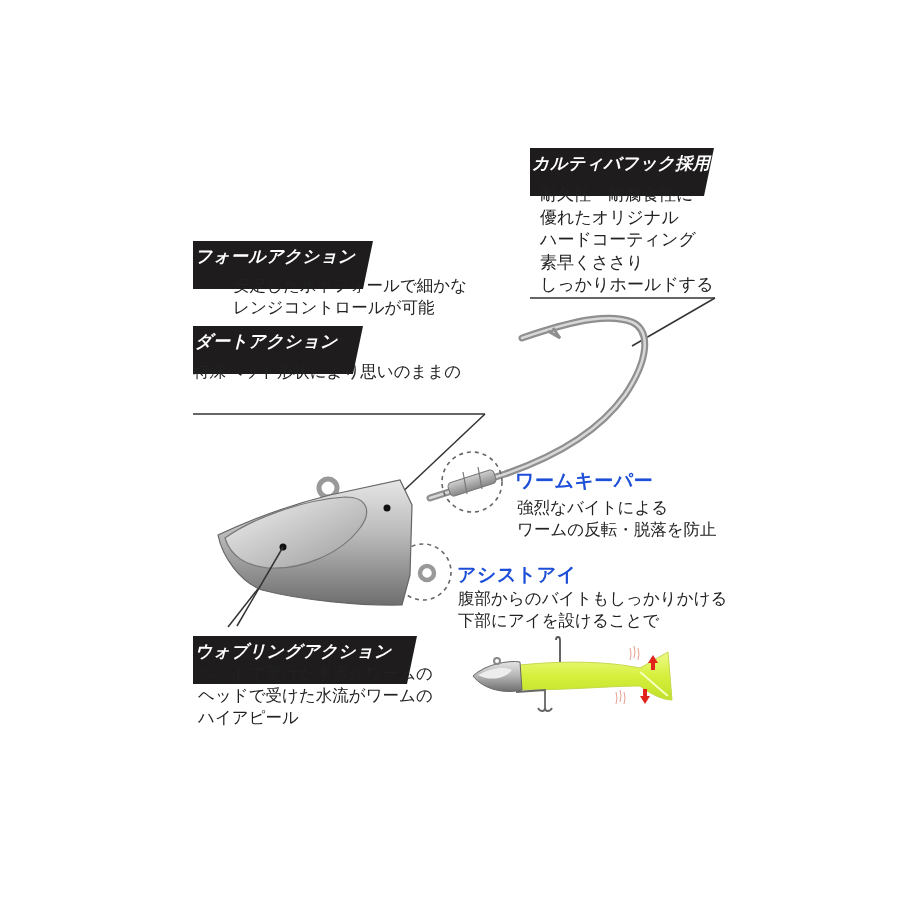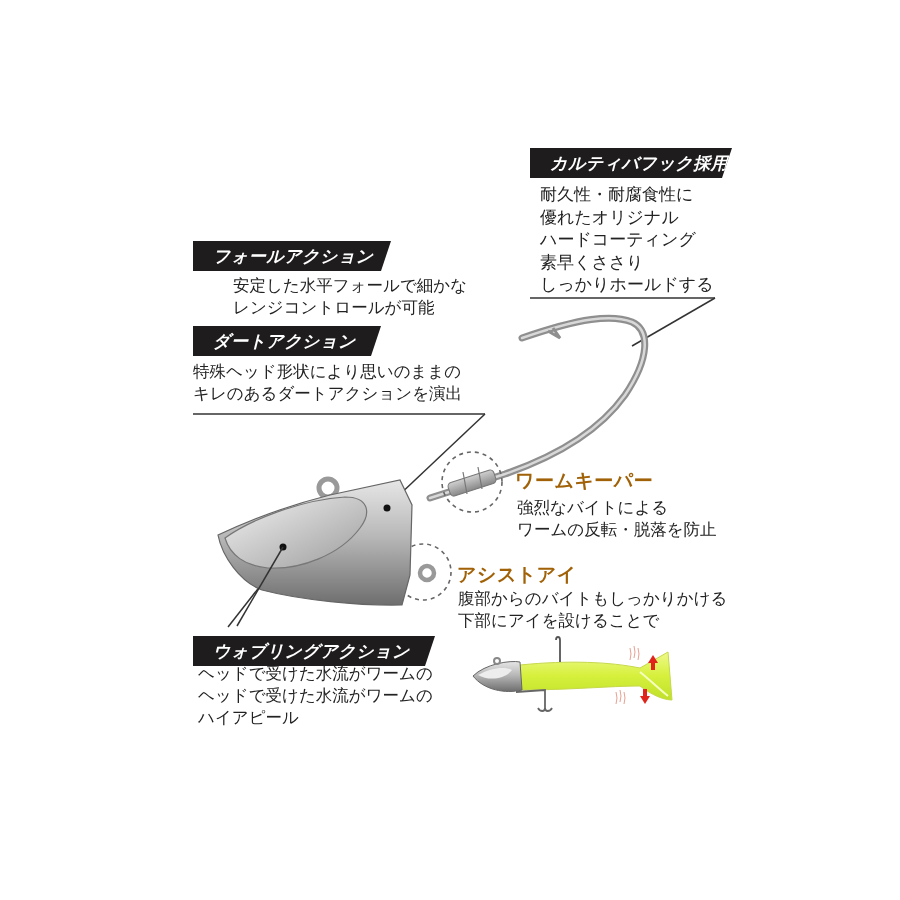--- a/index.html
+++ b/index.html
@@ -1,26 +1,26 @@
 <!DOCTYPE html>
 <html><head>
   <meta charset="utf-8">
   <style>
     html, body { margin: 0; padding: 0; background: #ffffff; }
     body { width: 900px; height: 900px; position: relative; overflow: hidden;
            font-family: "DejaVu Sans", "Liberation Sans", sans-serif; color: #1a1a1a; }
     .tag {
-      position: absolute; height: 30px; line-height: 30px; color: #fff; font-weight: bold;
-      font-size: 17px; padding-left: 20px; letter-spacing: 0.5px; white-space: nowrap;
+      position: absolute; height: 48px; line-height: 30px; color: #fff; font-weight: bold;
+      font-size: 17px; padding-left: 2px; letter-spacing: 0.5px; white-space: nowrap;
       background: #1e1c1c;
       clip-path: polygon(0 0, 100% 0, calc(100% - 10px) 100%, 0 100%);
       font-style: italic;
     }
     .desc { position: absolute; font-size: 16.5px; line-height: 22px; white-space: nowrap; color: #222; }
-    .plain-title { position: absolute; font-size: 19px; font-weight: bold; white-space: nowrap; color: #a16207; letter-spacing: 0.5px; }
+    .plain-title { position: absolute; font-size: 19px; font-weight: bold; white-space: nowrap; color: #1d4ed8; letter-spacing: 0.5px; }
     svg.art { position: absolute; left: 0; top: 0; }
   </style>
 </head>
 <body>
 
 <svg class="art" width="900" height="900" viewBox="0 0 900 900">
   <defs>
     <linearGradient id="headGrad" x1="0" y1="0" x2="0" y2="1">
       <stop offset="0" stop-color="#e6e6e6"></stop>
       <stop offset="0.45" stop-color="#b8b8b8"></stop>
@@ -122,21 +122,20 @@
 <div class="desc" style="left:193px; top:275px;margin-left:40px;">
   <div>安定した水平フォールで細かな</div>
   <div>レンジコントロールが可能</div>
 </div>
 
 <div class="tag" style="left:193px; top:326px; width:168px;">
   <span>ダートアクション</span>
 </div>
 <div class="desc" style="left:193px; top:361px;">
   <div>特殊ヘッド形状により思いのままの</div>
-  <div>キレのあるダートアクションを演出</div>
 </div>
 
 <div class="plain-title" style="left:515px; top:468px;">ワームキーパー</div>
 <div class="desc" style="left:517px; top:497px;">
   <div>強烈なバイトによる</div>
   <div>ワームの反転・脱落を防止</div>
 </div>
 
 <div class="plain-title" style="left:457px; top:562px;">アシストアイ</div>
 <div class="desc" style="left:458px; top:588px;">

